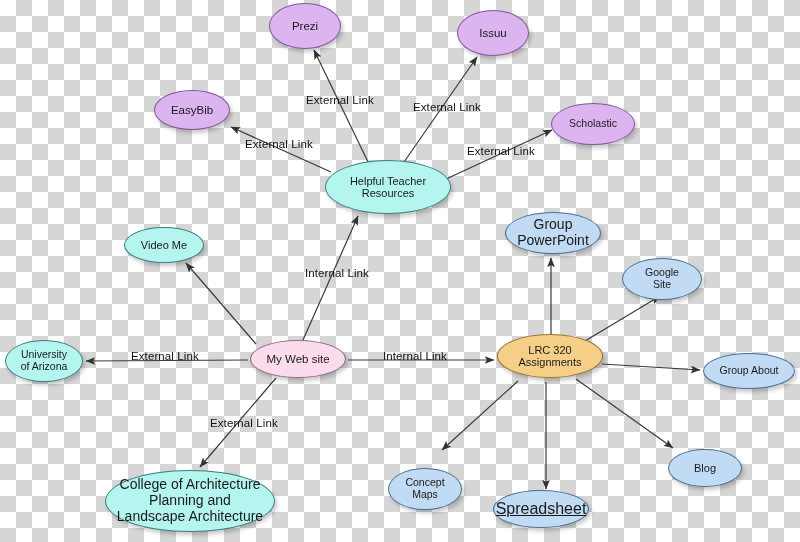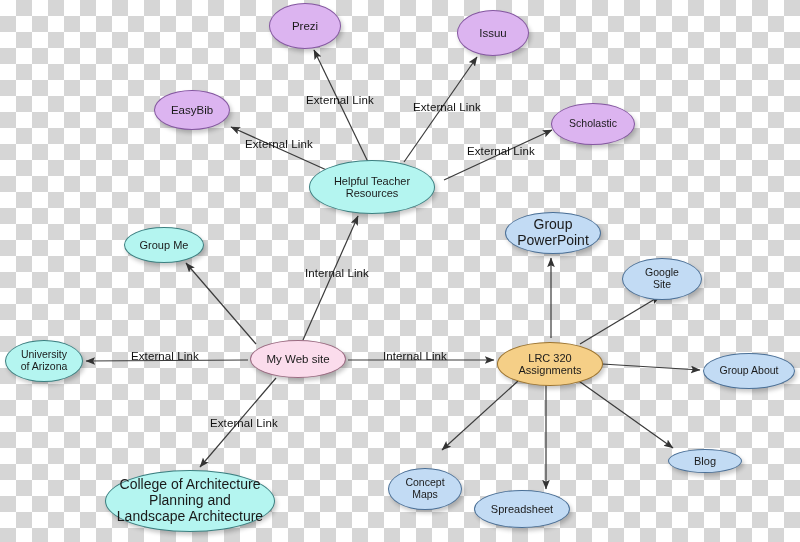--- a/index.html
+++ b/index.html
@@ -74,38 +74,38 @@
         <line x1="576" y1="379" x2="673" y2="448" stroke="#3a3a3a" stroke-width="1.2" marker-end="url(#arrow)"></line>
         <line x1="546" y1="382" x2="546" y2="489" stroke="#3a3a3a" stroke-width="1.2" marker-end="url(#arrow)"></line>
         <line x1="518" y1="381" x2="442" y2="450" stroke="#3a3a3a" stroke-width="1.2" marker-end="url(#arrow)"></line>
       </g>
   </svg>
   <div id="node-layer">
       <div class="node n-purple" style="left: 269px; top: 3px; width: 72px; height: 46px; font-size: 11.5px;">Prezi</div>
       <div class="node n-purple" style="left: 457px; top: 10px; width: 72px; height: 46px; font-size: 11.5px;">Issuu</div>
       <div class="node n-purple" style="left: 154px; top: 90px; width: 76px; height: 40px; font-size: 11.5px; text-align: center;">EasyBib</div>
       <div class="node n-purple" style="left: 551px; top: 103px; width: 84px; height: 42px; font-size: 10.5px;">Scholastic</div>
-      <div class="node n-cyan" style="left: 309px; top: 160px; width: 126px; height: 54px; font-size: 11px;">Helpful Teacher
+      <div class="node n-cyan" style="left: 325px; top: 160px; width: 126px; height: 54px; font-size: 11px;">Helpful Teacher
 Resources</div>
-      <div class="node n-cyan" style="left: 124px; top: 227px; width: 80px; height: 36px; font-size: 11px;">Group Me</div>
+      <div class="node n-cyan" style="left: 124px; top: 227px; width: 80px; height: 36px; font-size: 11px;">Video Me</div>
       <div class="node n-cyan" style="left: 5px; top: 340px; width: 78px; height: 42px; font-size: 10.5px;">University
 of Arizona</div>
       <div class="node n-pink" style="left: 250px; top: 340px; width: 96px; height: 38px; font-size: 11.5px;">My Web site</div>
       <div class="node n-cyan" style="left: 105px; top: 470px; width: 170px; height: 62px; font-size: 14px;">College of Architecture
 Planning and
 Landscape Architecture</div>
-      <div class="node n-orange" style="left: 497px; top: 342px; width: 106px; height: 44px; font-size: 11px;">LRC 320
+      <div class="node n-orange" style="left: 497px; top: 334px; width: 106px; height: 44px; font-size: 11px;">LRC 320
 Assignments</div>
       <div class="node n-blue" style="left: 505px; top: 212px; width: 96px; height: 42px; font-size: 14px;">Group
 PowerPoint</div>
       <div class="node n-blue" style="left: 622px; top: 258px; width: 80px; height: 42px; font-size: 10.5px;">Google
 Site</div>
       <div class="node n-blue" style="left: 703px; top: 353px; width: 92px; height: 36px; font-size: 10.5px;">Group About</div>
-      <div class="node n-blue" style="left: 668px; top: 449px; width: 74px; height: 24px; font-size: 11px;">Blog</div>
-      <div class="node n-blue" style="left: 474px; top: 490px; width: 96px; height: 38px; font-size: 11px;">Spreadsheet</div>
+      <div class="node n-blue" style="left: 668px; top: 449px; width: 74px; height: 38px; font-size: 11px;">Blog</div>
+      <div class="node n-blue" style="left: 493px; top: 490px; width: 96px; height: 38px; font-size: 16px; text-decoration: underline;">Spreadsheet</div>
       <div class="node n-blue" style="left: 388px; top: 468px; width: 74px; height: 42px; font-size: 10.5px;">Concept
 Maps</div>
     </div>
   <div id="label-layer">
       <div class="elabel" style="left: 306px; top: 94px;">External Link</div>
       <div class="elabel" style="left: 413px; top: 101px;">External Link</div>
       <div class="elabel" style="left: 245px; top: 138px;">External Link</div>
       <div class="elabel" style="left: 467px; top: 145px;">External Link</div>
       <div class="elabel" style="left: 305px; top: 267px;">Internal Link</div>
       <div class="elabel" style="left: 131px; top: 350px;">External Link</div>

